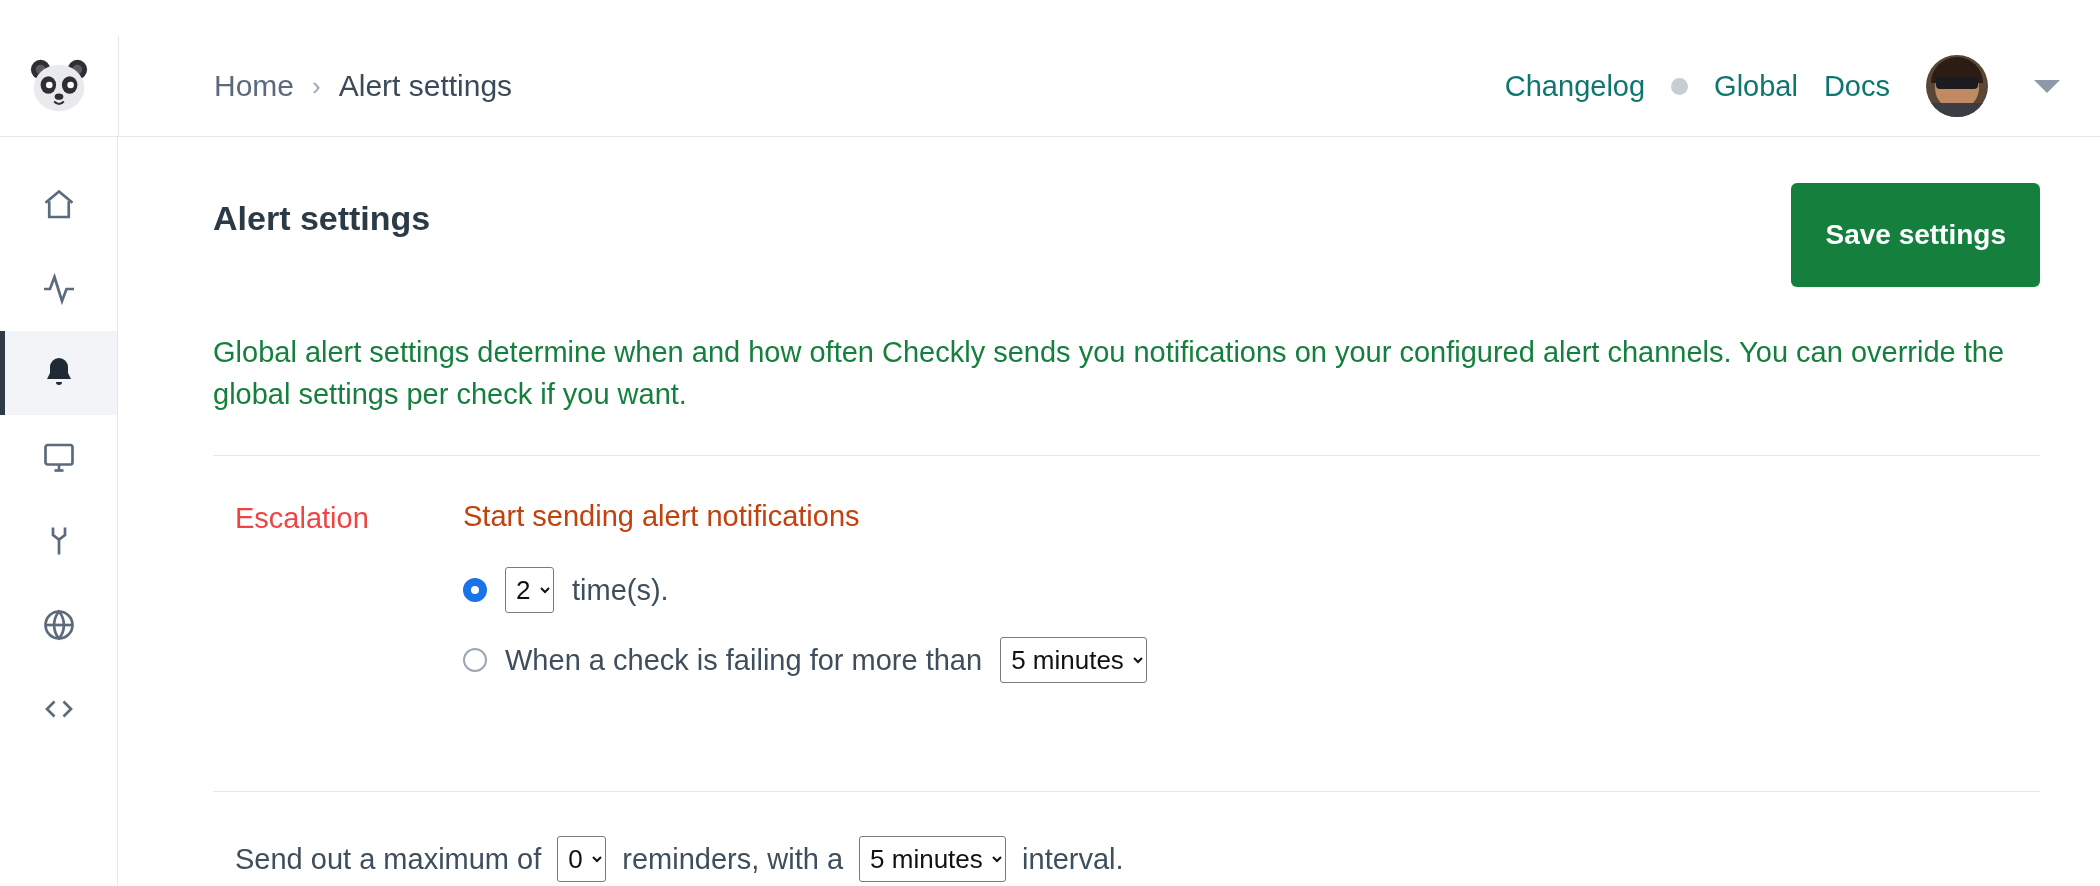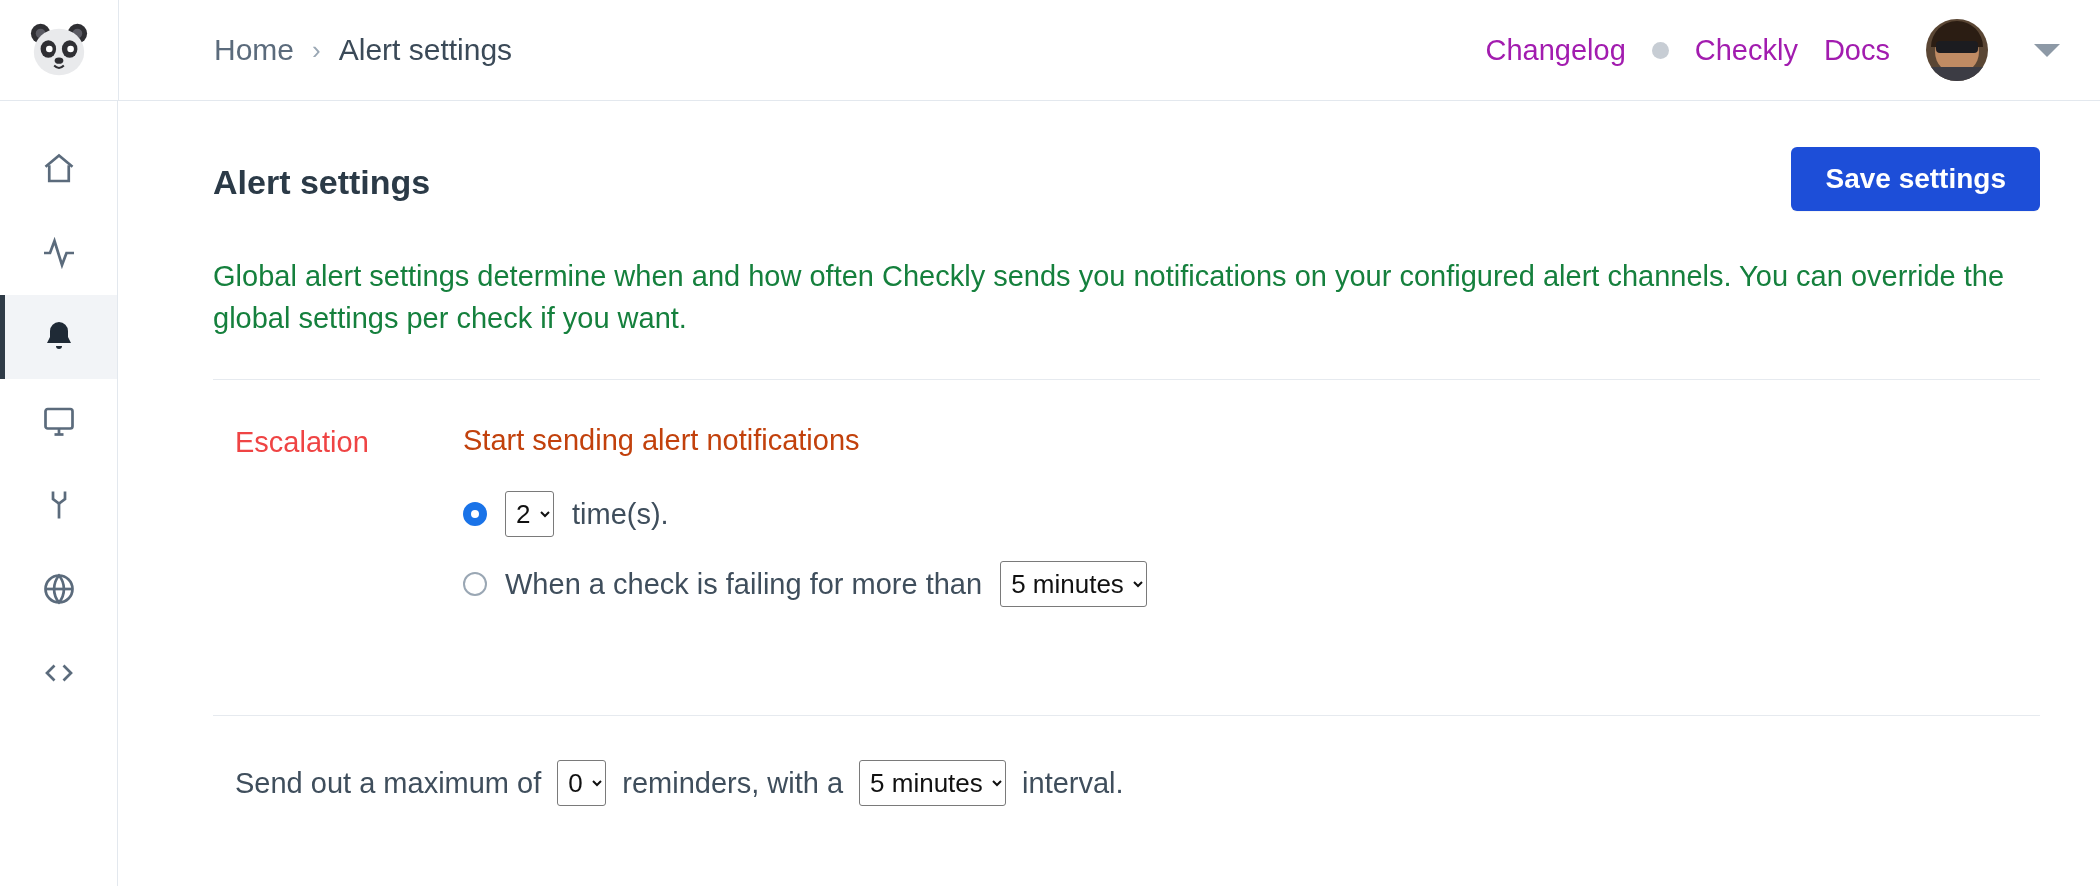--- a/index.html
+++ b/index.html
@@ -23,20 +23,21 @@
   }
 
   
   .topbar {
     height: 100px;
     display: flex;
     align-items: stretch;
     border-bottom: 1px solid #e3e8ee;
     background: #fff;
     flex: 0 0 auto;
+    margin-top: 36px;
   }
   .logo-cell {
     width: 118px;
     min-width: 118px;
     display: flex;
     align-items: center;
     justify-content: center;
     border-right: 1px solid #e3e8ee;
     background: #fff;
   }
@@ -64,21 +65,21 @@
   }
   .topnav {
     margin-left: auto;
     display: flex;
     align-items: center;
     gap: 26px;
     padding-right: 40px;
     font-size: 29px;
   }
   .topnav a {
-    color: #a21caf;
+    color: #0f766e;
     text-decoration: none;
   }
   .dot-badge {
     width: 17px;
     height: 17px;
     border-radius: 50%;
     background: #c7cdd4;
     display: inline-block;
   }
   .avatar {
@@ -194,28 +195,28 @@
     align-items: flex-start;
     justify-content: space-between;
   }
   h1.page-title {
     font-size: 34px;
     margin: 16px 0 0 0;
     font-weight: bold;
     color: #2b3a47;
   }
   .btn-green {
-    background: #1d4ed8;
+    background: #15803d;
     color: #fff;
     border: none;
     border-radius: 6px;
     font-size: 28px;
     font-weight: bold;
     font-family: "Liberation Sans", sans-serif;
-    padding: 16px 34px;
+    padding: 36px 34px;
     cursor: pointer;
     box-shadow: 0 1px 0 rgba(0,0,0,0.04);
   }
   .intro {
     margin-top: 44px;
     font-size: 29px;
     line-height: 1.45;
     color: #15803d;
     max-width: 1900px;
   }
@@ -318,21 +319,21 @@
 
     <div class="breadcrumb">
       <a href="#">Home</a>
       <span class="sep">›</span>
       <span class="current">Alert settings</span>
     </div>
 
     <div class="topnav">
       <a href="#">Changelog</a>
       <span class="dot-badge"></span>
-      <a href="#">Checkly</a>
+      <a href="#">Global</a>
       <a href="#">Docs</a>
       <div class="avatar">
         <div class="face"></div>
         <div class="hair"></div>
         <div class="shades"></div>
         <div class="shirt"></div>
       </div>
       <div class="caret"></div>
     </div>
   </div>

